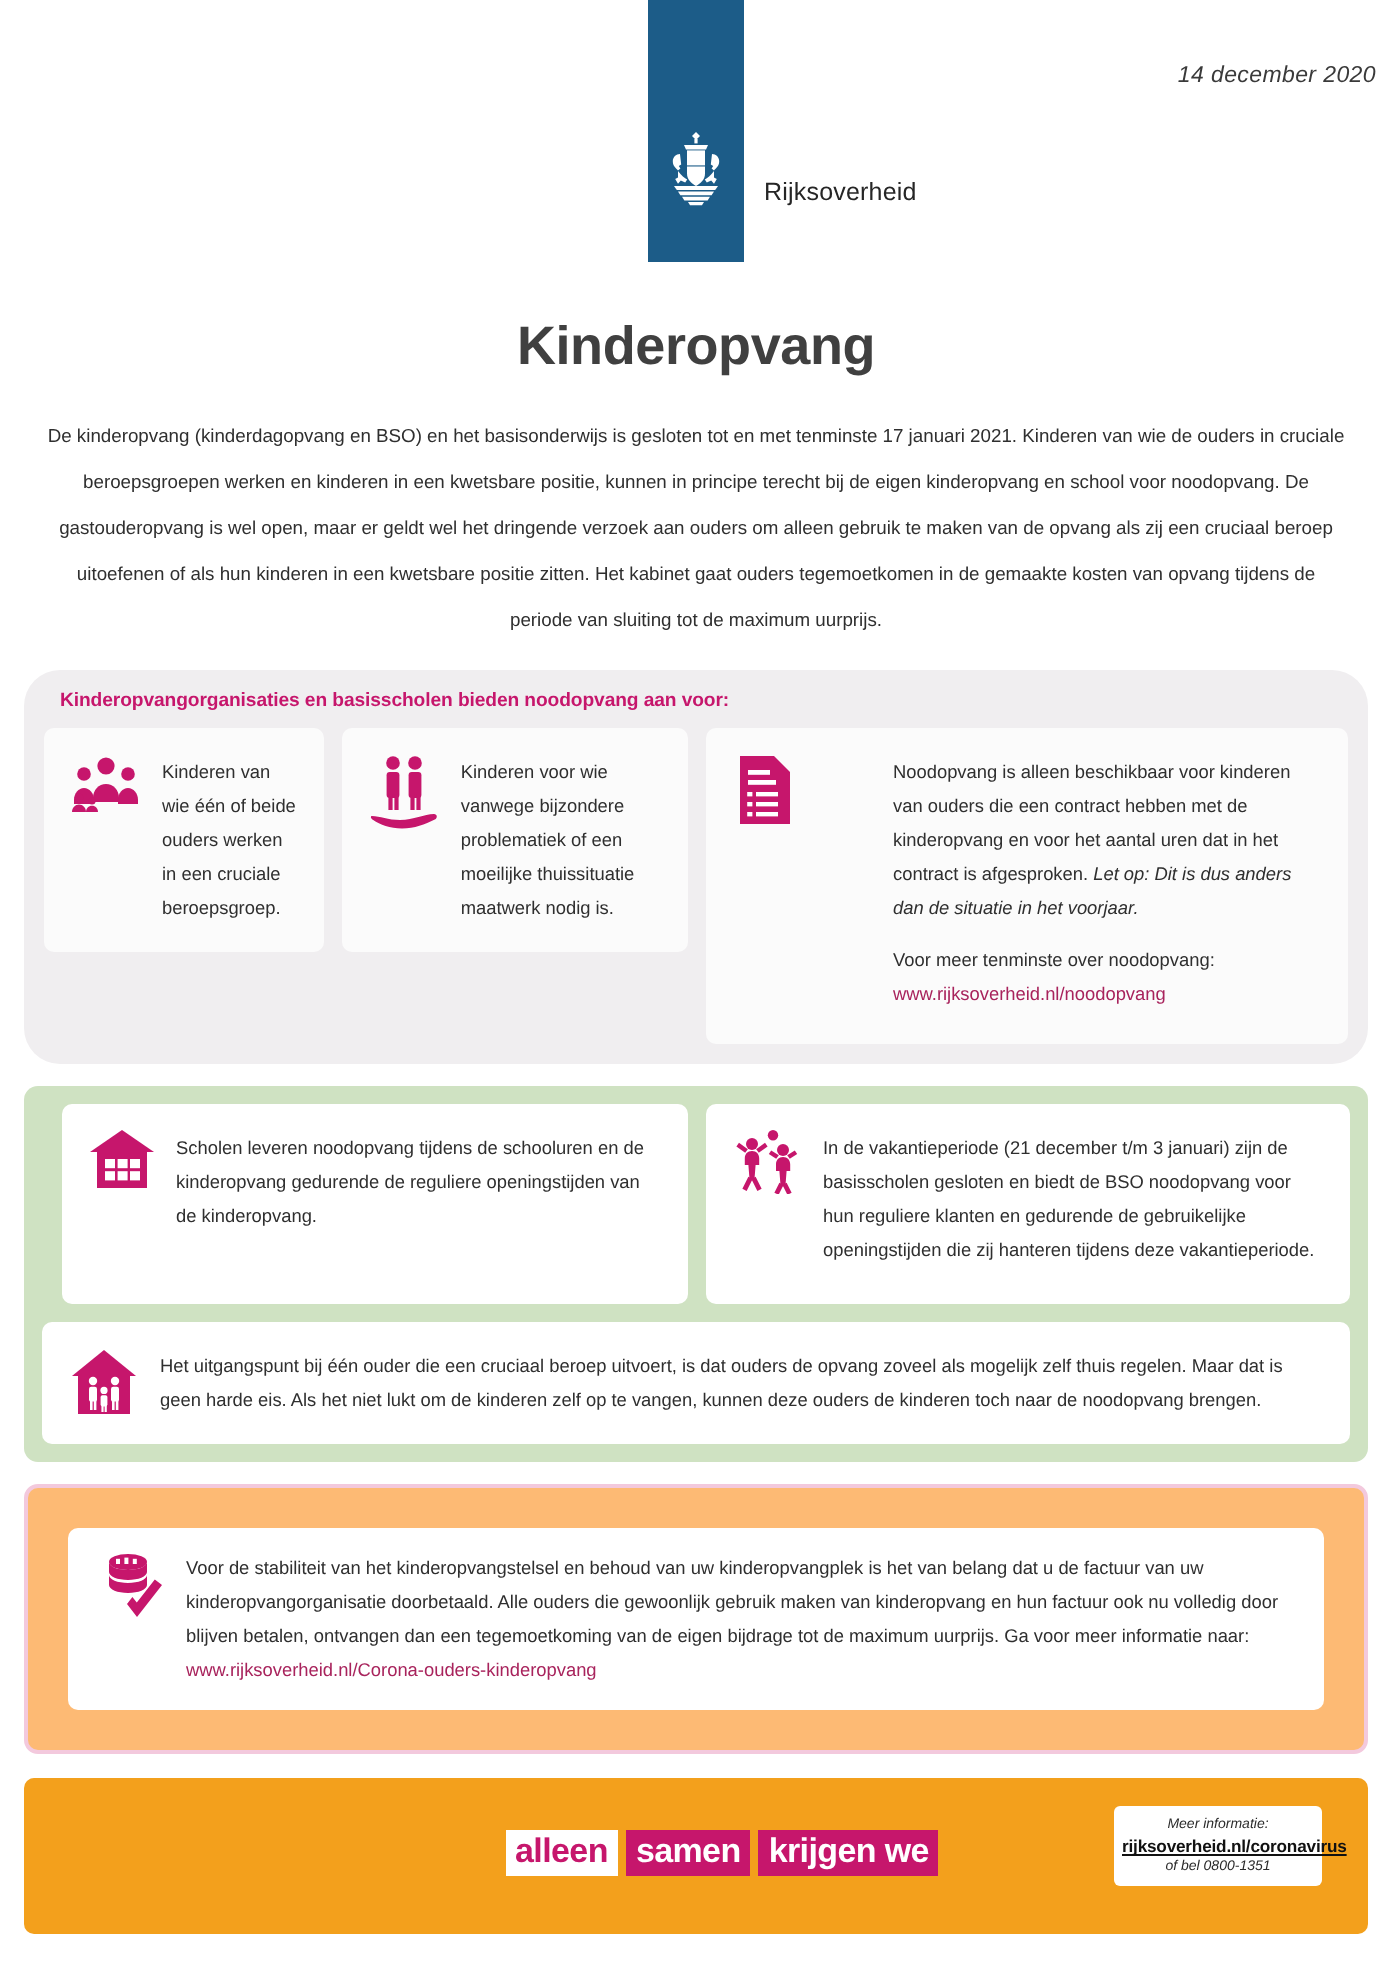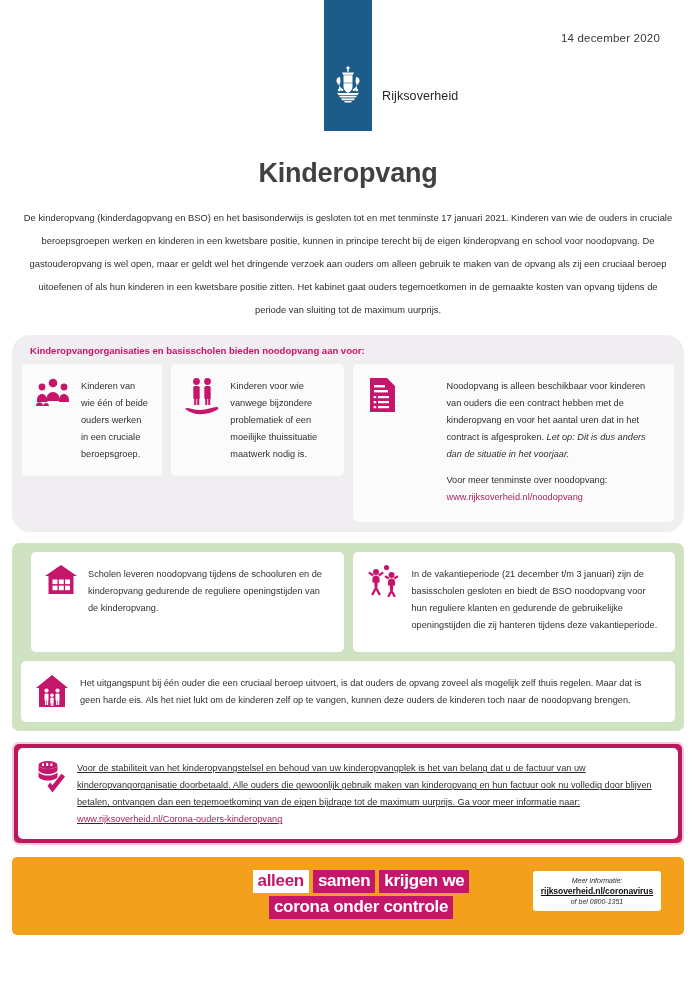--- a/index.html
+++ b/index.html
@@ -19,43 +19,43 @@
     width: 48px; height: 131px; background: #1c5c88;
     display: flex; align-items: flex-end; justify-content: center;
     padding-bottom: 26px;
   }
   .coat { width: 36px; height: 40px; }
   .logo-word {
     position: absolute; left: 382px; top: 89px;
     font-size: 12.5px; color: #262626; letter-spacing: .1px;
   }
   .date {
-    position: absolute; right: 36px; top: 32px;
-    font-size: 11.5px; color: #3a3a3a; letter-spacing: .2px;
+    position: absolute; right: 8px; top: 32px;
+    font-size: 11.5px; font-style: italic; color: #3a3a3a; letter-spacing: .2px;
   }
 
   
   .title {
     text-align: center; color: #404040;
     font-size: 27px; font-weight: bold; letter-spacing: -0.2px;
     margin-top: 6px;
   }
   .intro {
     margin: 17px 22px 0 22px;
     font-size: 9.4px; line-height: 2.45;
     text-align: center; color: #2f2f2f;
   }
 
   
   .section { margin: 0 12px; border-radius: 7px; }
   .section-pink { background: #f0eef0; padding: 9px 10px 10px 10px; margin-top: 14px; border-radius: 18px; }
   .section-green { background: #cfe2c2; padding: 9px 9px 9px 9px; margin-top: 11px; }
   .section-outline {
-    background: #be185d; border: 2px solid #f3c9dd;
-    padding: 4px; margin-top: 11px; text-decoration: underline;
+    background: #fdba74; border: 2px solid #f3c9dd;
+    padding: 20px; margin-top: 11px;
   }
   .section-head {
     font-size: 9.6px; font-weight: bold; color: #c6166c;
     padding: 1px 0 8px 8px; letter-spacing: -0.05px;
   }
   .cols { display: flex; gap: 9px; align-items: flex-start; }
   .col { flex: 1; display: flex; gap: 9px; }
 
   .card {
     background: #fbfbfb; border-radius: 5px;
@@ -78,21 +78,21 @@
   .slogan { text-align: center; margin-right: 18px; }
   .slogan-row { display: flex; gap: 4px; justify-content: center; margin-bottom: 3px; }
   .chip {
     font-size: 17px; font-weight: bold; line-height: 1.18;
     padding: 1px 5px 2px 5px; letter-spacing: -0.3px;
   }
   .chip-white { background: #ffffff; color: #c6166c; }
   .chip-pink { background: #c6166c; color: #ffffff; }
   .infobox {
     position: absolute; right: 23px; top: 14px;
-    width: 128px; background: #fff; border-radius: 3px;
+    width: 104px; background: #fff; border-radius: 3px;
     padding: 6px 4px 6px 4px; text-align: center;
   }
   .info-small { font-size: 7px; font-style: italic; color: #2b2b2b; }
   .info-url {
     font-size: 8.6px; font-weight: bold; color: #111;
     text-decoration: underline; margin: 2px 0 2px 0; letter-spacing: -0.1px;
   }
 </style>
 </head>
 <body>
@@ -288,23 +288,20 @@
     </div>
   </div>
 
   <div class="banner">
     <div class="slogan">
       <div class="slogan-row">
         <span class="chip chip-white">alleen</span>
         <span class="chip chip-pink">samen</span>
         <span class="chip chip-pink">krijgen we</span>
       </div>
-      <div class="slogan-row">
-        <span class="chip chip-pink">corona onder controle</span>
-      </div>
     </div>
     <div class="infobox">
       <div class="info-small">Meer informatie:</div>
       <div class="info-url">rijksoverheid.nl/coronavirus</div>
       <div class="info-small">of bel 0800-1351</div>
     </div>
   </div>
 
 </div>
 

